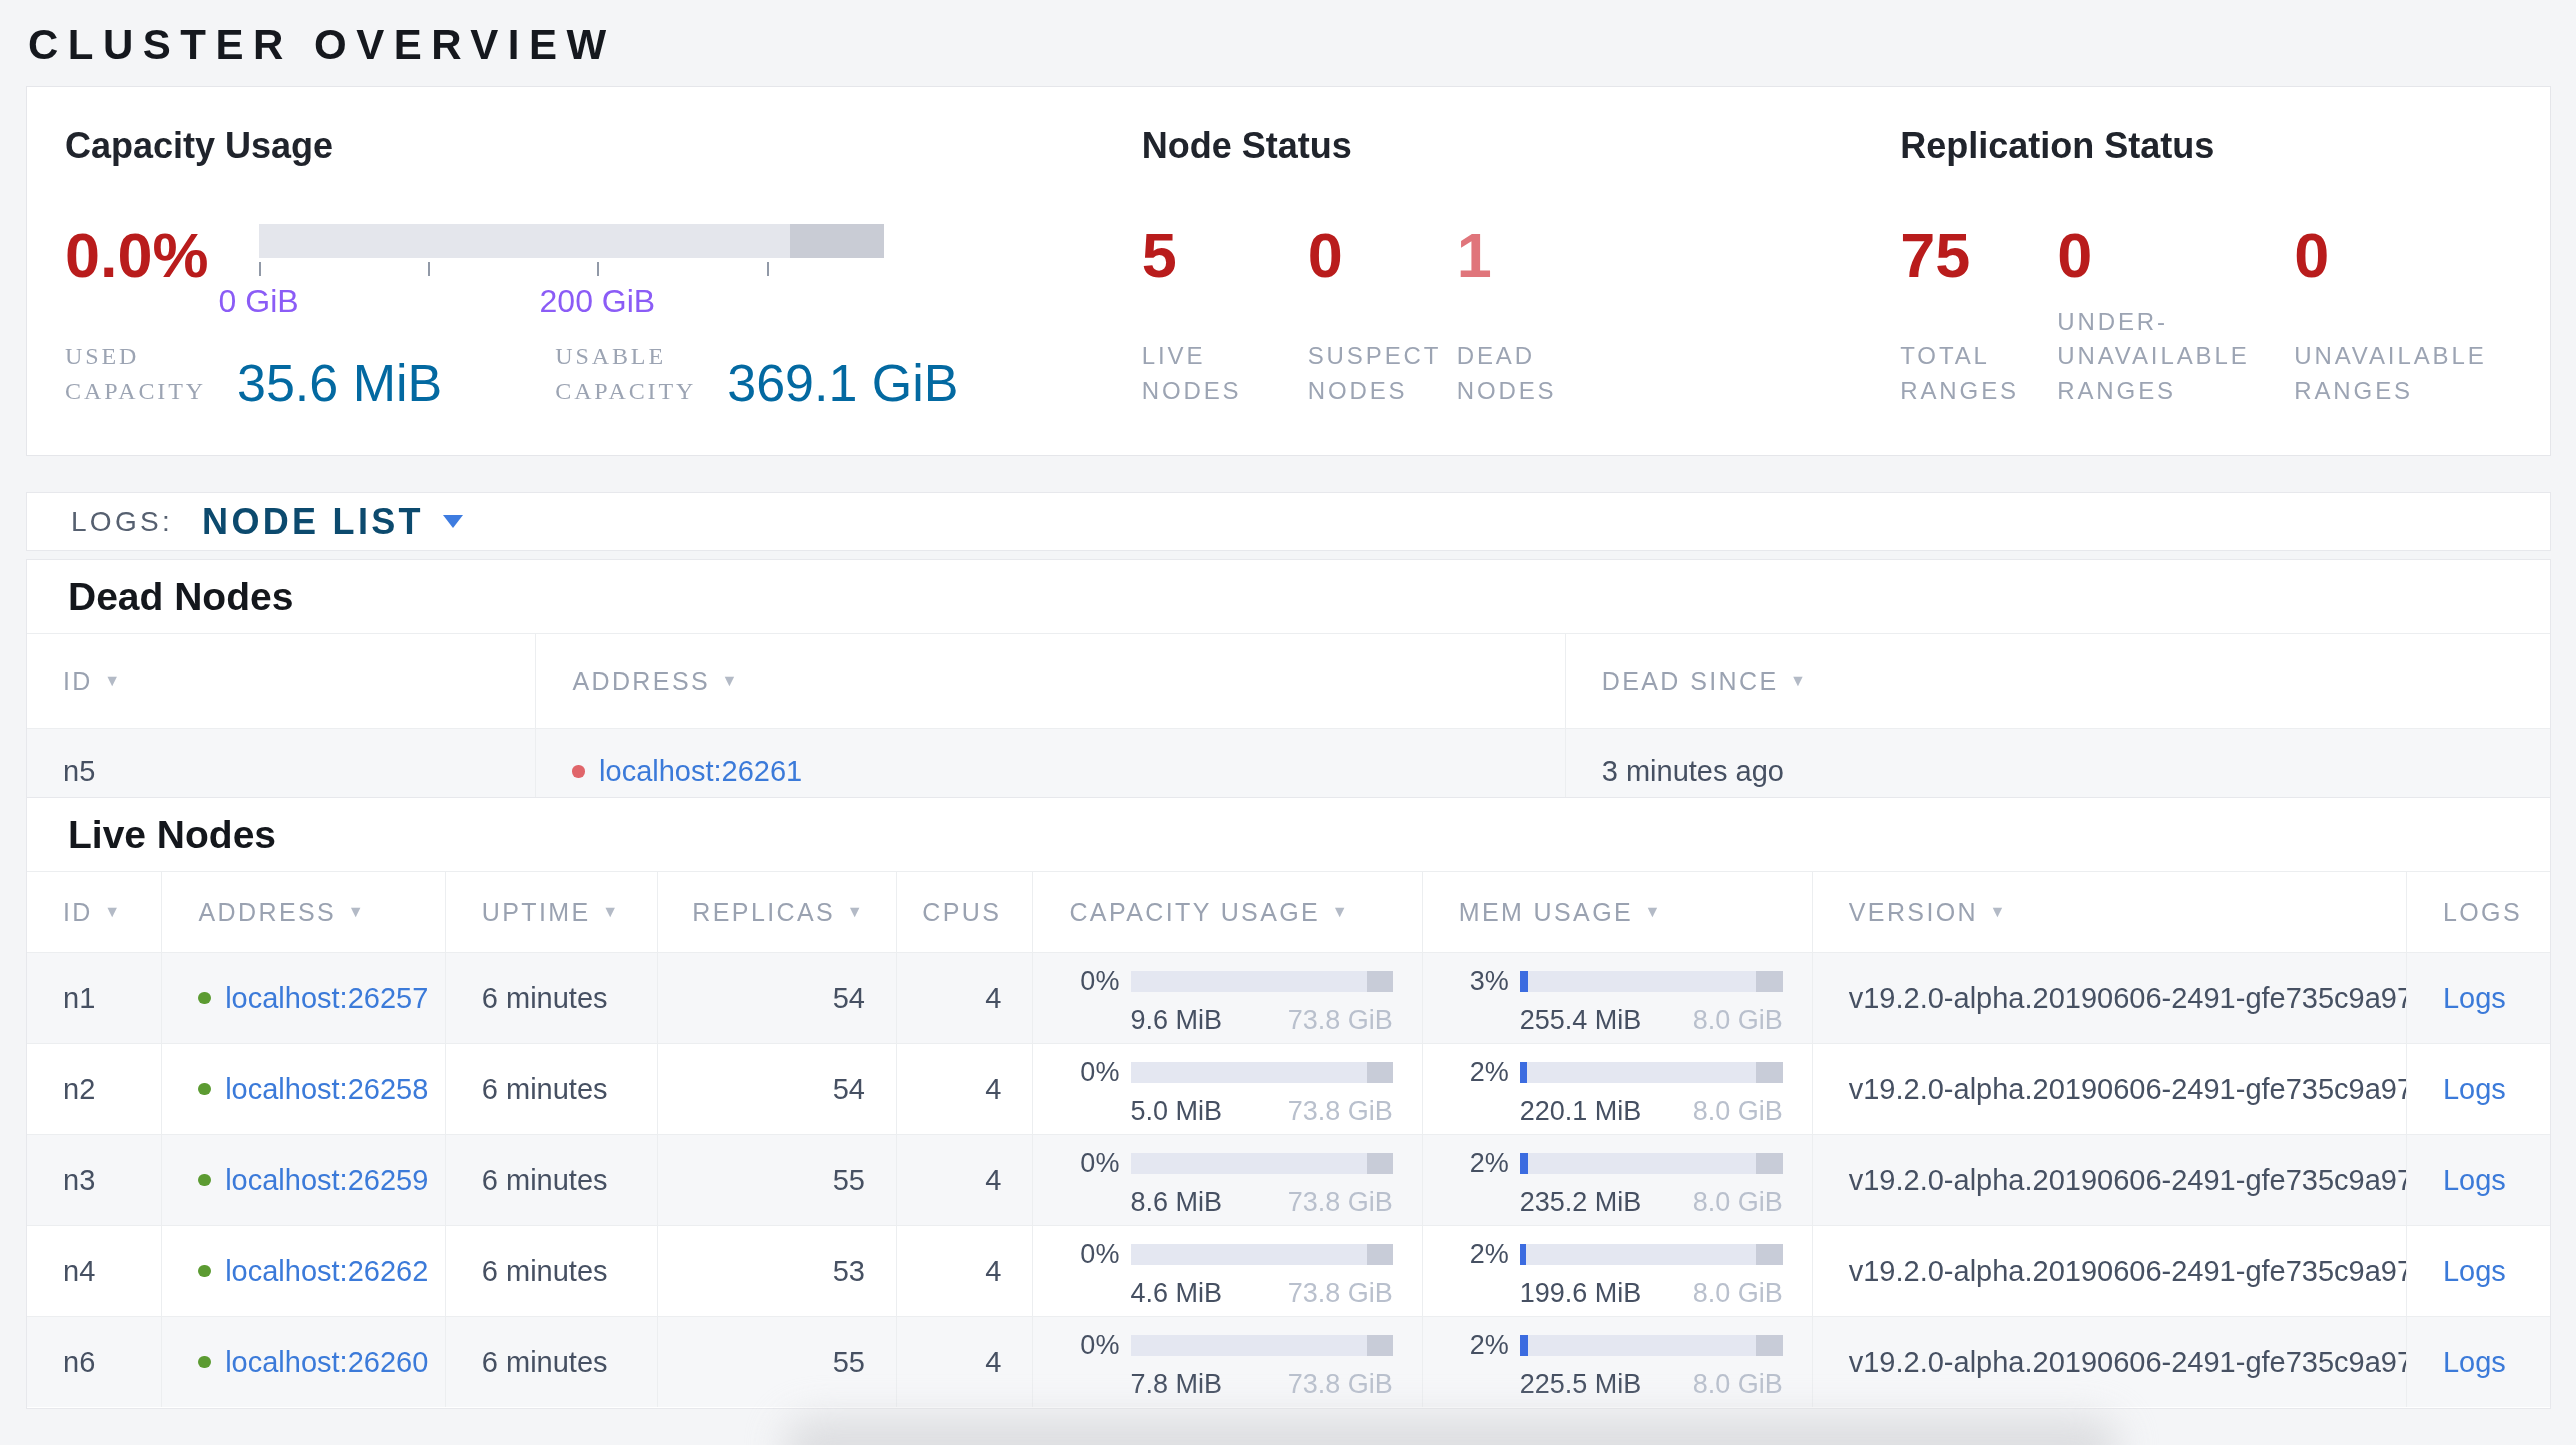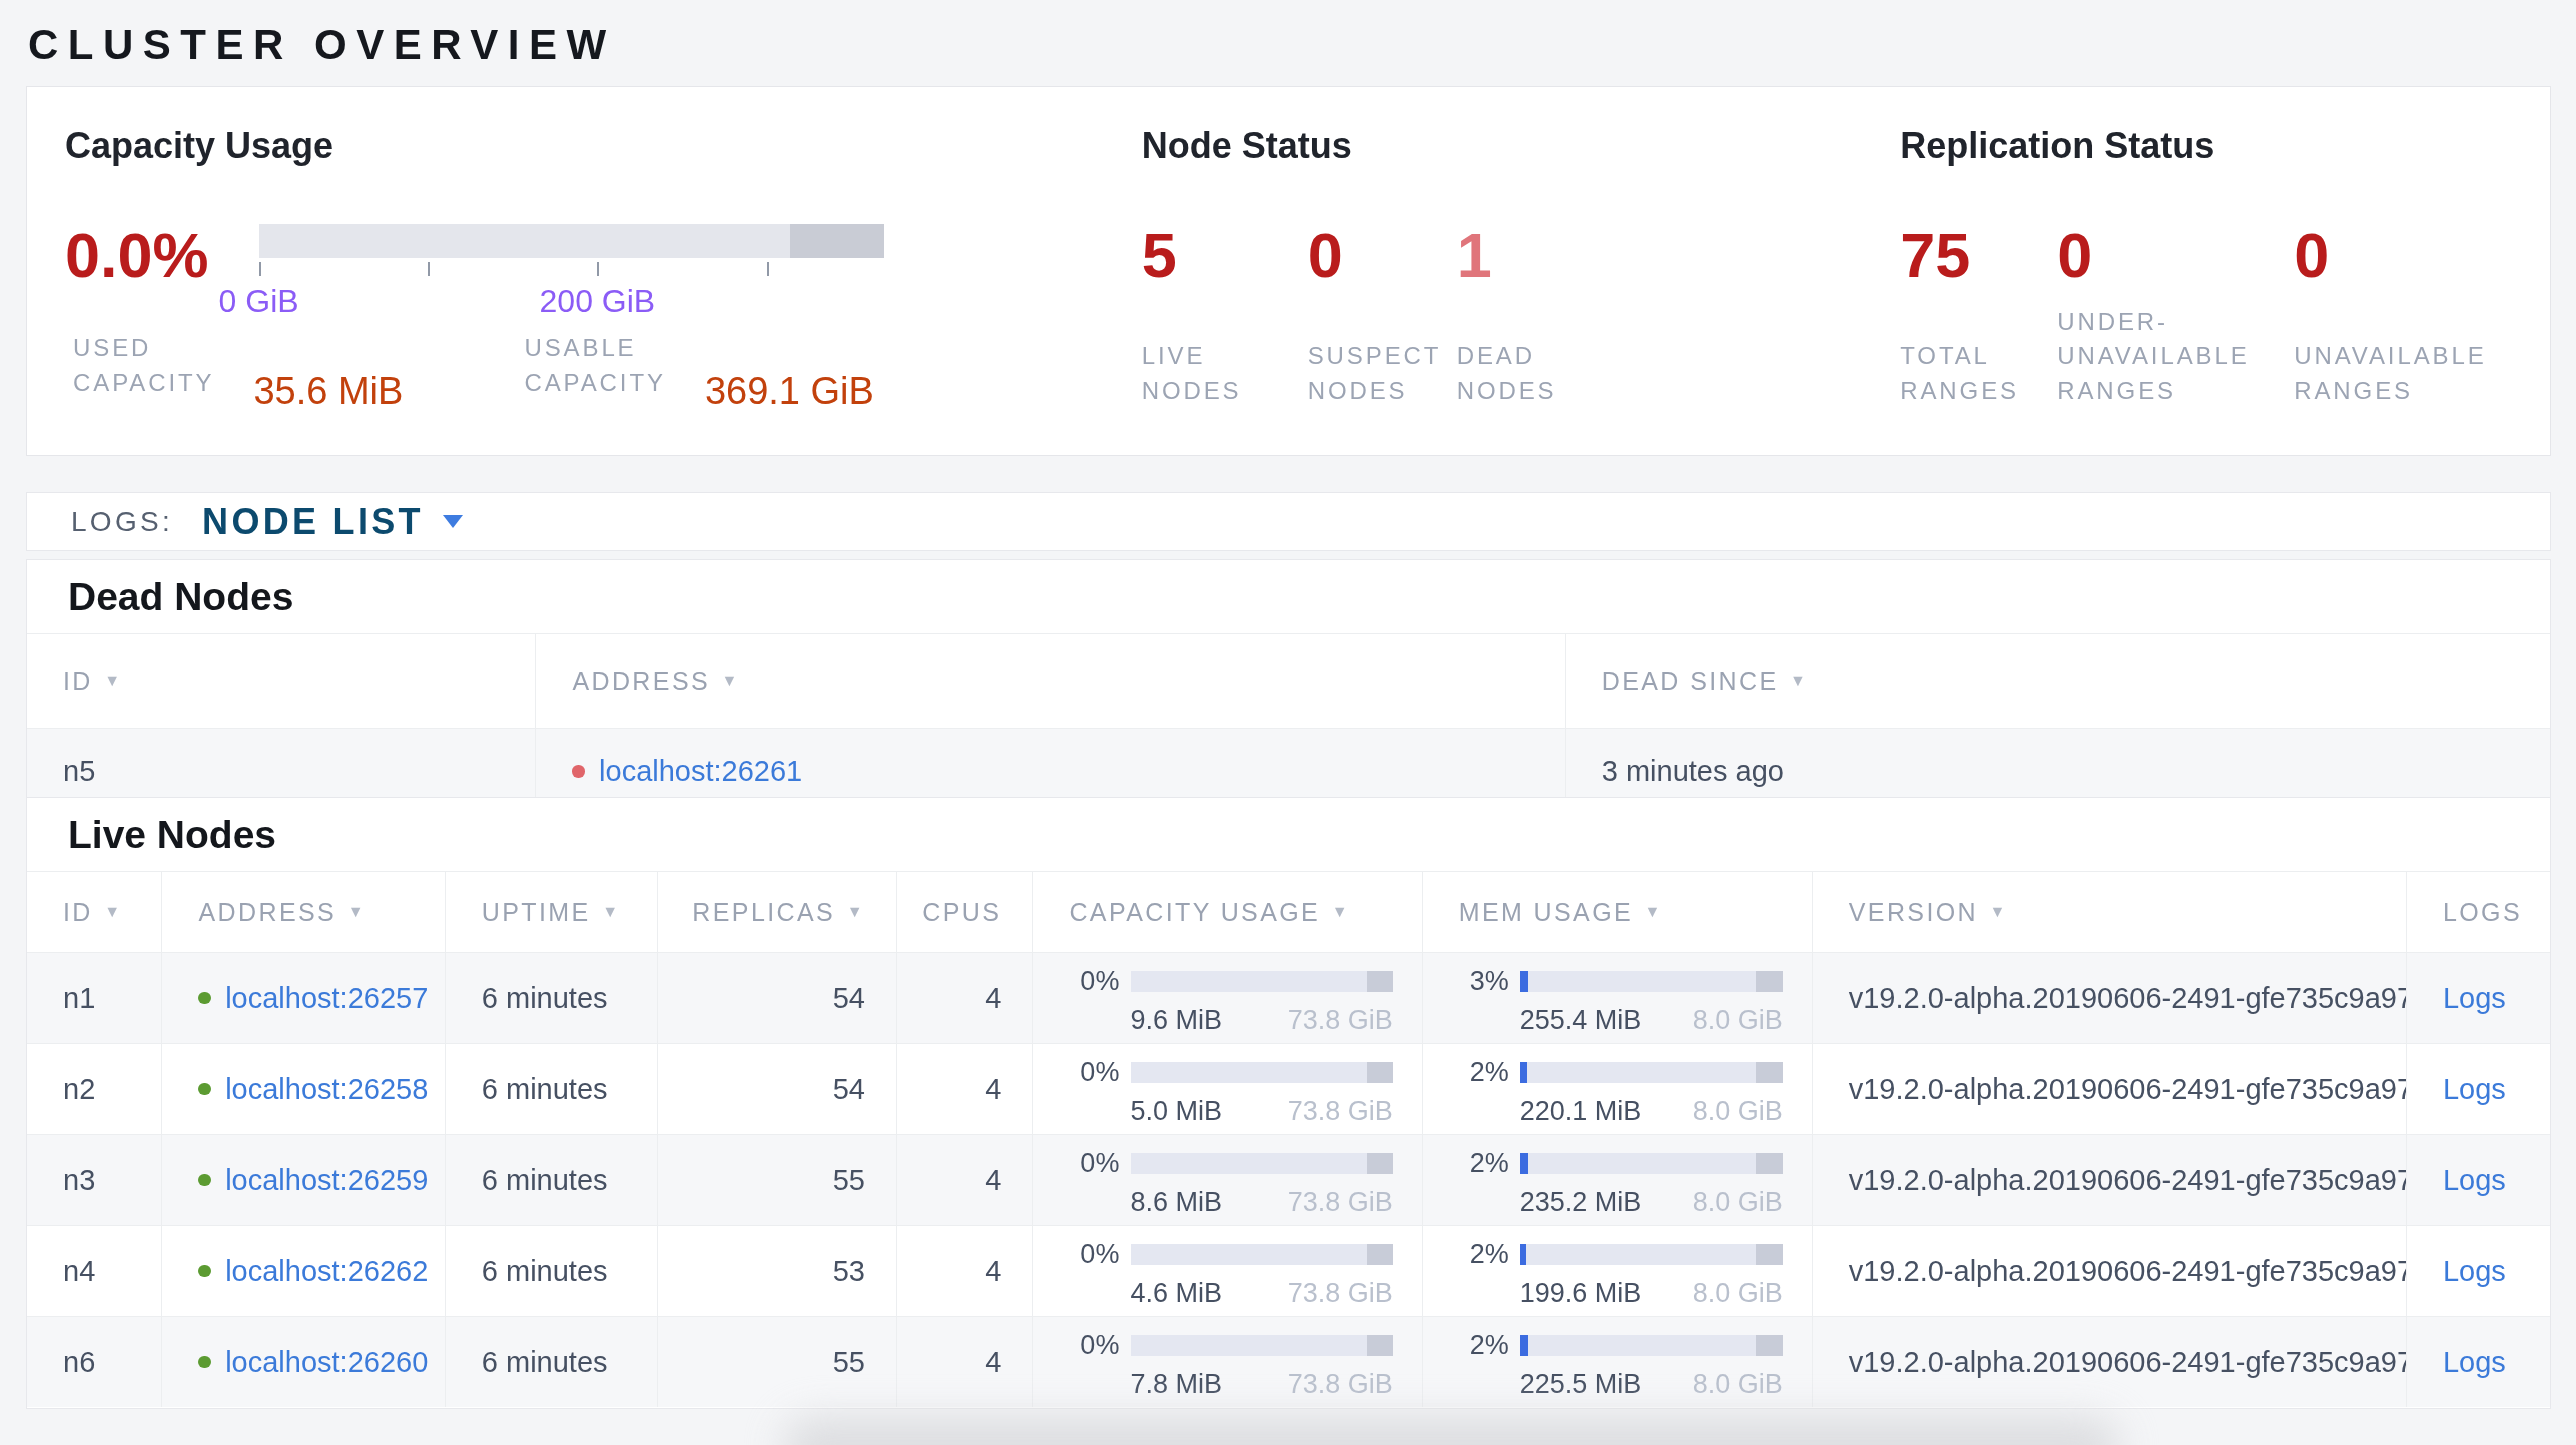--- a/index.html
+++ b/index.html
@@ -49,22 +49,22 @@
   .cap-bar .bar-fill  { position:absolute; top:0; bottom:0; left:0; background:#3c6ce0; }
   .cap-ticks { position:relative; height:19px; margin-top:1.9px; }
   .cap-ticks i { position:absolute; top:1.9px; width:1.9px; height:14.3px; background:#9199a7; }
   .cap-tick-labels { position:relative; height:29px; margin-top:3.8px; }
   .cap-tick-labels span {
     position:absolute; transform:translateX(-50%); font-size:32px; color:#8b5cf6; white-space:nowrap;
   }
   .cap-stats { margin-top:auto; display:flex; }
   .cap-stat { display:flex; align-items:flex-end; }
   .cap-stat + .cap-stat { margin-left:113px; }
-  .cap-stat .stat-label { margin:8px; }
-  .cap-stat .stat-value { font-size:38px; color:#c2410c; margin-left:31px; position:relative; top:3.8px; }
+  .cap-stat .stat-label { margin:0;font-family:Liberation Serif, serif; }
+  .cap-stat .stat-value { font-size:52px; color:#0369a1; margin-left:31px; position:relative; top:3.8px; }
 
   
   .view-bar {
     position:absolute; left:26px; right:25px; top:492px; height:59px;
     background:#fff; border:1.9px solid #e7e8ec; display:flex; align-items:center; padding-left:44px;
   }
   .view-label { font-size:28px; letter-spacing:3.3px; color:#566070; }
   .view-select { display:flex; align-items:center; margin-left:29px; cursor:pointer; }
   .view-value { font-size:36px; letter-spacing:3.3px; color:#0c4a6e; font-weight:600; }
   .caret {

